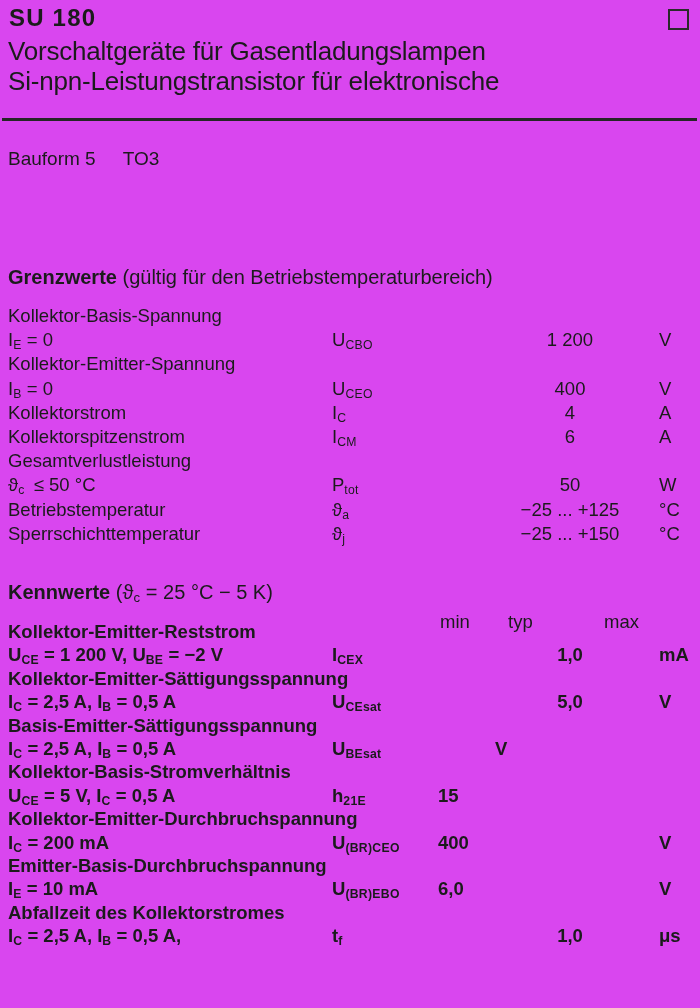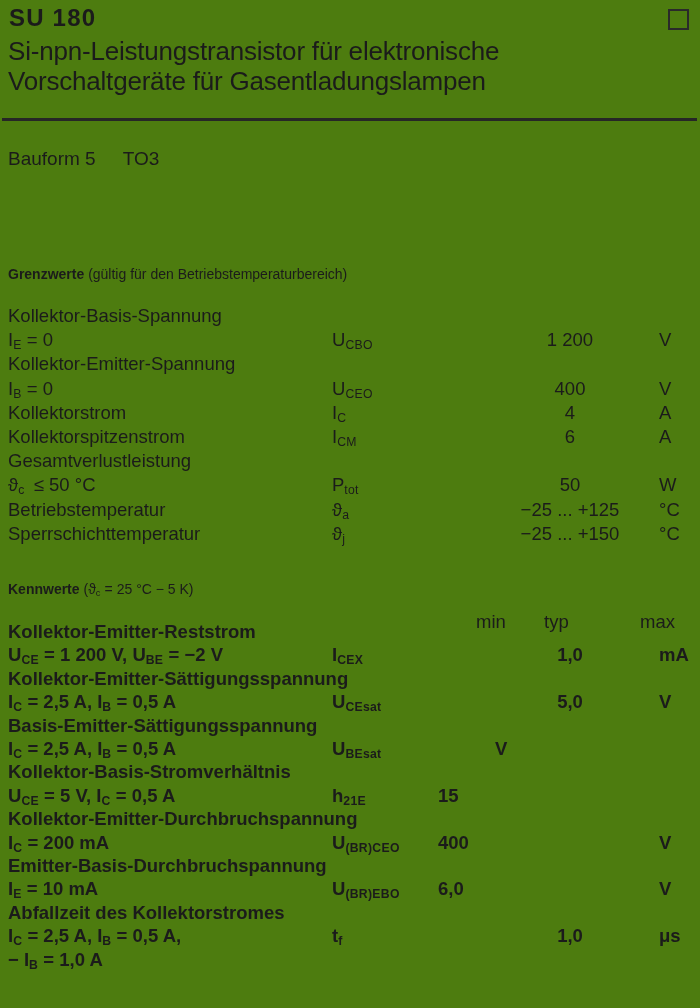--- a/index.html
+++ b/index.html
@@ -1,20 +1,20 @@
 <!DOCTYPE html>
 <html><head>
 <meta charset="utf-8">
 <style>
   html,body { margin:0; padding:0; background:#e8e8e4; }
   .page {
     position:relative;
     width:700px; height:1008px;
     margin:0 auto;
-    background:#4d7c0f;
+    background:#d946ef;
     color:#1b1b1b;
     font-family:"Liberation Sans","DejaVu Sans",sans-serif;
     overflow:hidden;
   }
   sub {
     font-size:0.66em;
     line-height:0;
     vertical-align:baseline;
     position:relative;
     top:0.24em;
@@ -46,21 +46,21 @@
     position:absolute; left:8px; top:148px;
     font-size:19px;
   }
   .bauform-line .package { margin-left:27px; }
   .thermal-line {
     position:absolute; left:8px; top:207px;
     font-size:19px;
   }
   .section-heading {
     position:absolute; left:8px;
-    font-size:14px;
+    font-size:20px;
   }
   .gw-heading { top:266px; }
   .kw-heading { top:581px; }
 
   .datatable {
     position:absolute; left:8px; width:692px;
     font-size:18.5px;
   }
   .gw-table { top:304px; line-height:24.2px; }
   .kw-table { top:620px; line-height:23.4px;font-weight:bold; }
@@ -69,38 +69,37 @@
     display:grid;
     grid-template-columns:324px 106px 50px 1fr 48px;
   }
   .cell { white-space:nowrap; overflow:visible; }
   .c-num { text-align:center; }
   .c-unit { padding-left:7px; }
 
   .kw-cols {
     position:absolute; left:0; top:611px; width:566px; height:24px;
     font-size:18.5px;
-    margin-left:36px;
   }
   .kw-cols span { position:absolute; }
   .col-min { left:440px; }
   .col-typ { left:508px; }
   .col-max { left:604px; }
 </style>
 </head>
 <body>
 
 <div class="page">
 
   <div class="product-title">SU 180</div>
   <div class="corner-square"></div>
 
   <div class="subtitle">
+    <div>Vorschaltgeräte für Gasentladungslampen</div>
     <div>Si-npn-Leistungstransistor für elektronische</div>
-    <div>Vorschaltgeräte für Gasentladungslampen</div>
   </div>
 
   <div class="rule"></div>
 
   <div class="bauform-line">
     <span>Bauform 5</span><span class="package">TO3</span>
   </div>
 
 
   <div class="section-heading gw-heading">
@@ -281,22 +280,15 @@
         <span class="cell c-num"></span>
         <span class="cell c-unit"></span>
       </div>
       <div class="trow">
         <span class="cell c-label"><span>I</span><sub>C</sub><span> = 2,5 A, I</span><sub>B</sub><span> = 0,5 A,</span></span>
         <span class="cell c-symbol"><span>t</span><sub>f</sub></span>
         <span class="cell c-min"></span>
         <span class="cell c-num">1,0</span>
         <span class="cell c-unit">μs</span>
       </div>
-      <div class="trow">
-        <span class="cell c-label"><span>− I</span><sub>B</sub><span> = 1,0 A</span></span>
-        <span class="cell c-symbol"></span>
-        <span class="cell c-min"></span>
-        <span class="cell c-num"></span>
-        <span class="cell c-unit"></span>
-      </div>
     </div>
 
 </div>
 
 </body></html>

